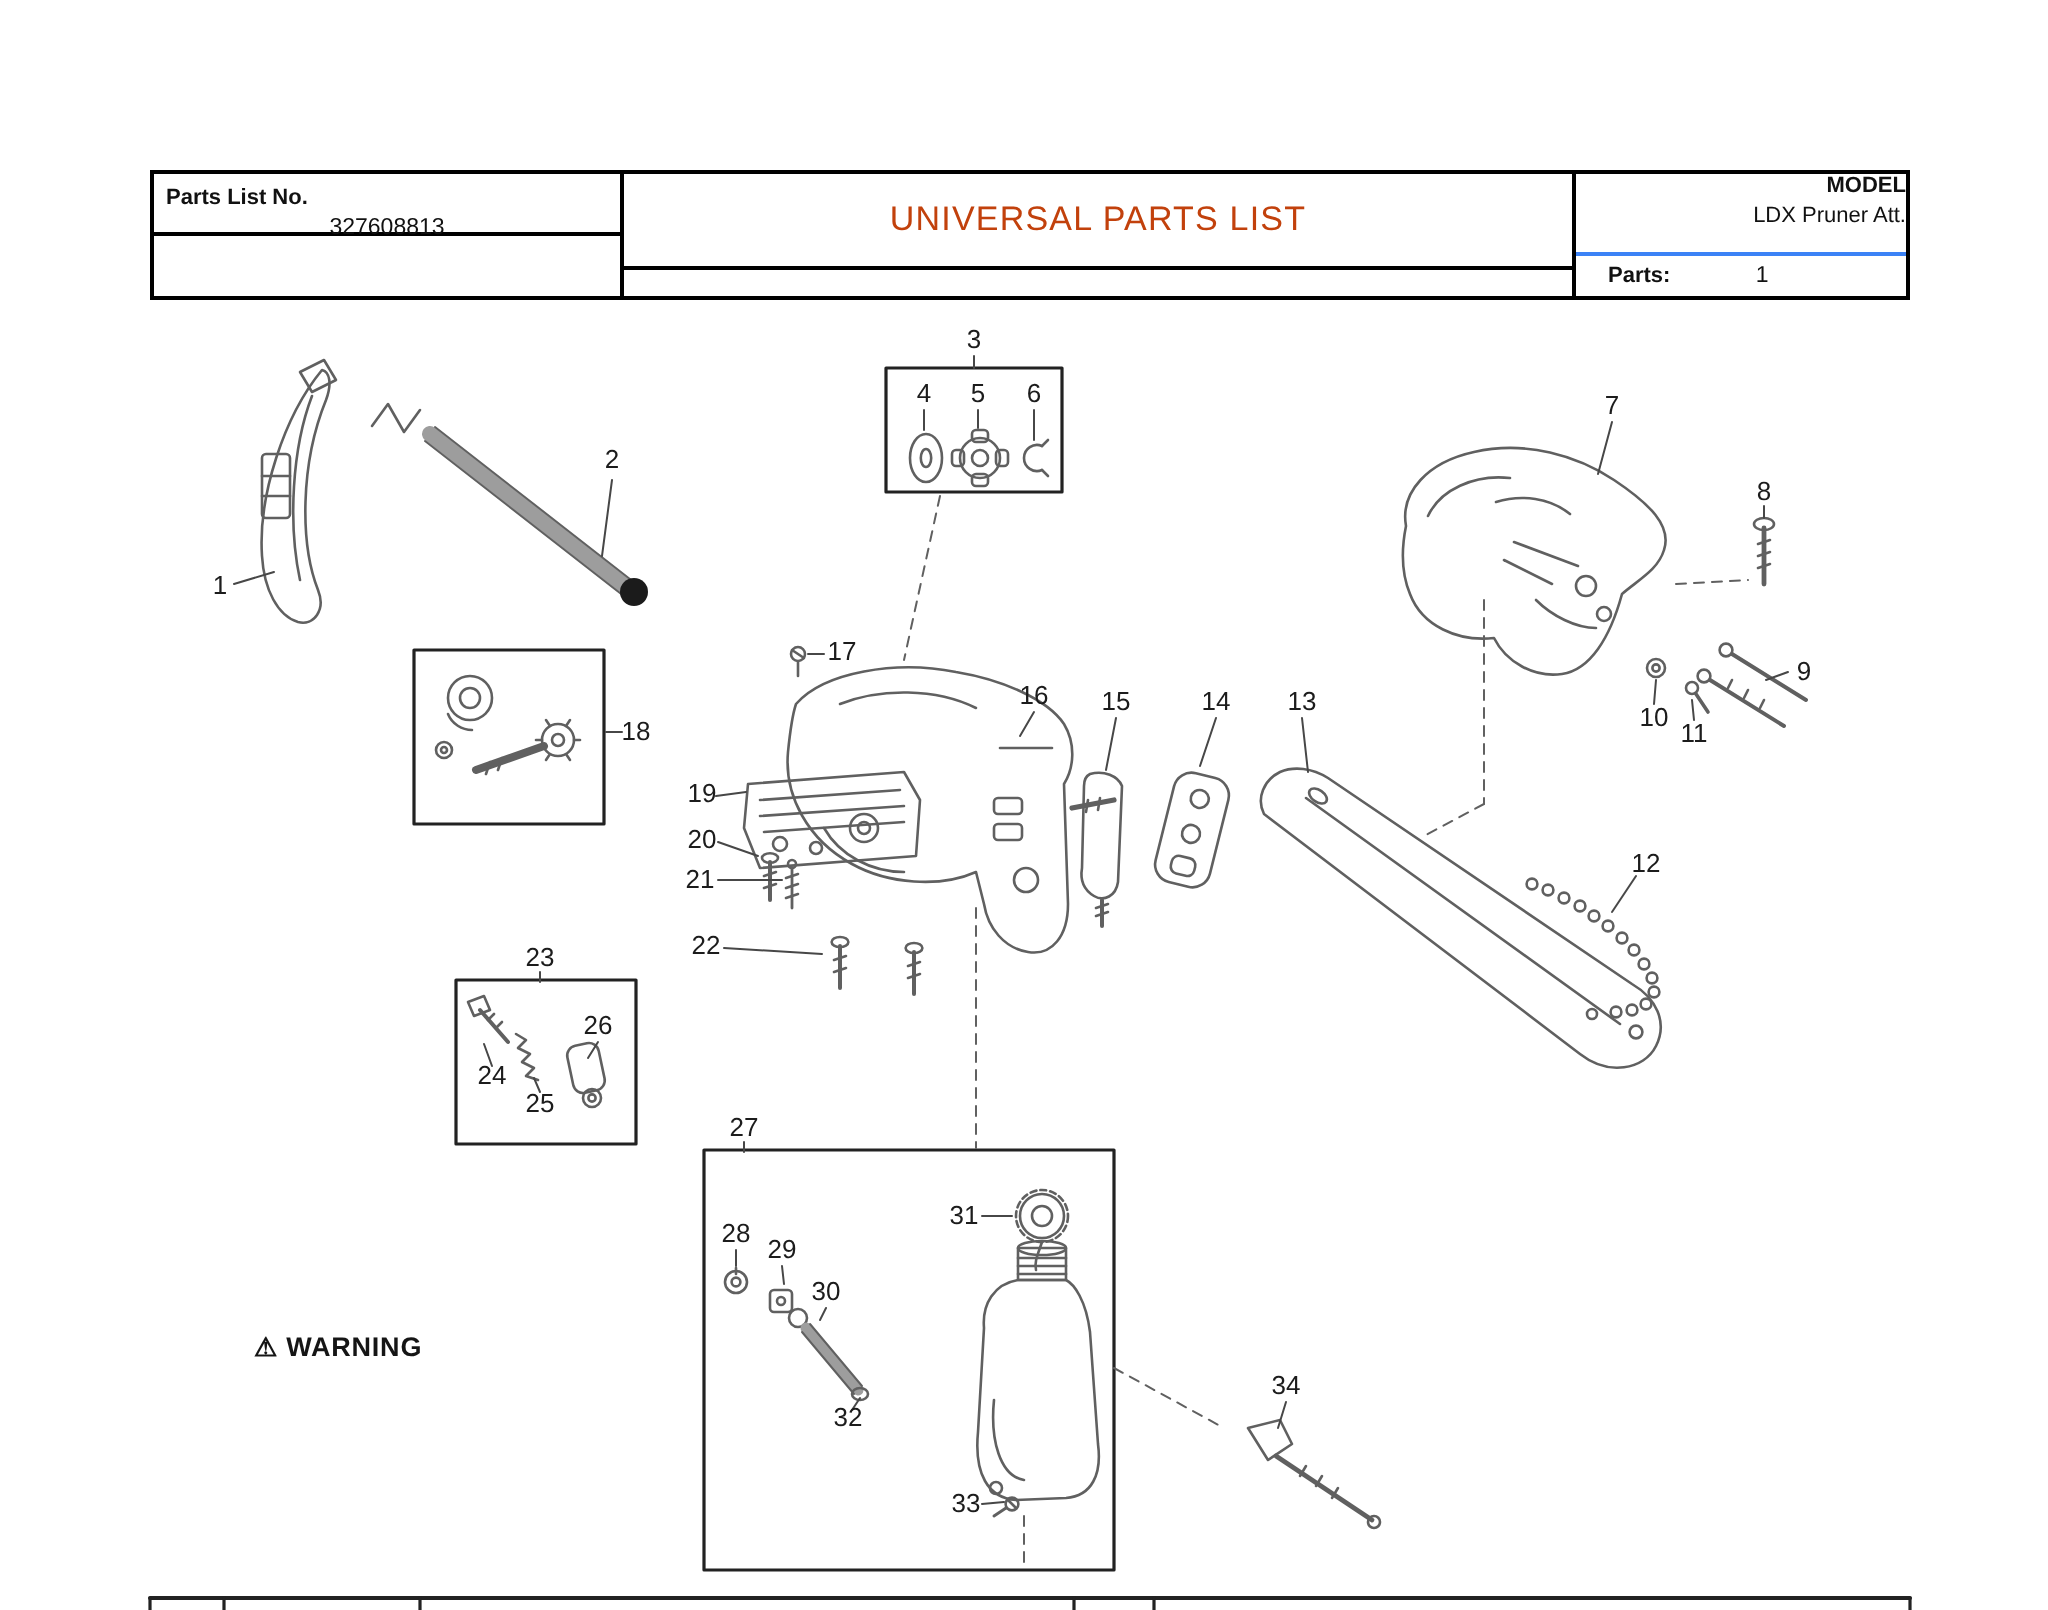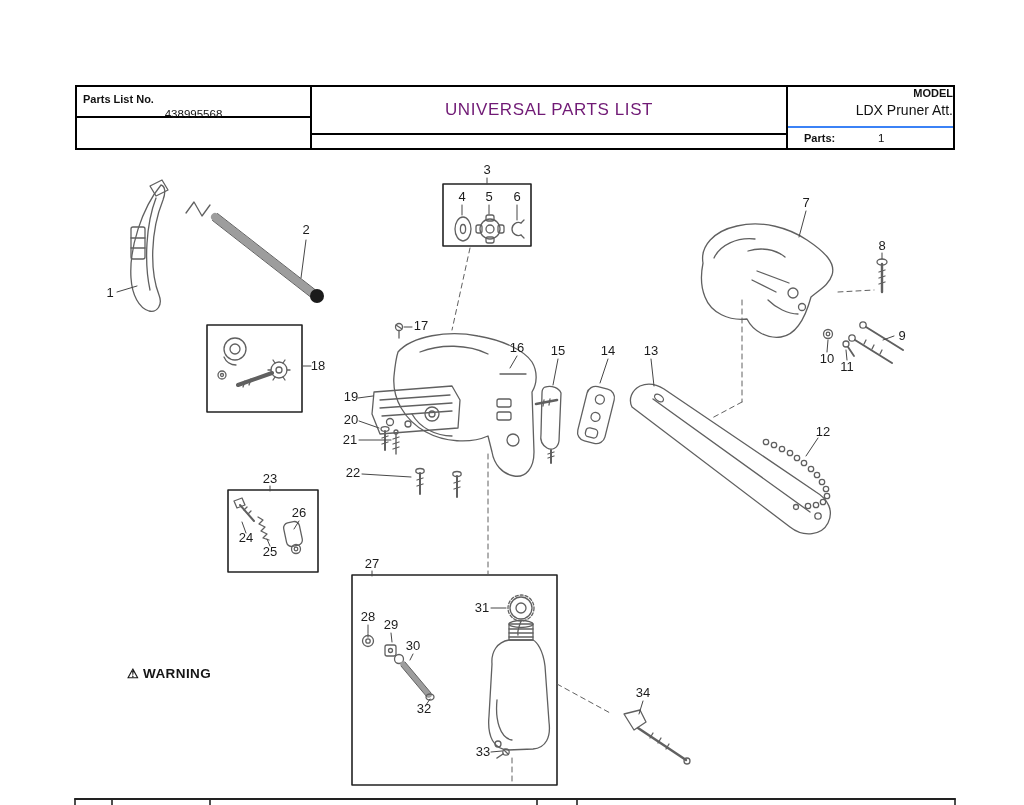--- a/index.html
+++ b/index.html
@@ -16,25 +16,25 @@
   .col-right { width:165px; }
   .lbl { font-weight:bold; font-size:11px; }
   .plno-cell { height:31px; border-bottom:2px solid #000; padding:2px 6px; }
   .plno-val  { text-align:center; font-size:11.5px; margin-top:1px; }
   .dr-row    { flex:1; display:flex; }
   .date-cell { width:102px; border-right:2px solid #000; padding:2px 4px 0 10px; }
   .date-val  { font-size:11.5px; margin:1px 0 0 12px; }
   .replaces-cell { flex:1; text-align:center; padding-top:2px; }
   .replaces-val  { font-size:9px; margin-top:2px; color:#222; }
   .title-cell { height:48px; border-bottom:2px solid #000; display:flex; align-items:center;
-                justify-content:center; font-size:17px; color:#701a75; letter-spacing:0.6px; }
+                justify-content:center; font-size:17px; color:#c2410c; letter-spacing:0.6px; }
   .note-cell  { flex:1; display:flex; align-items:center; justify-content:center;
                 font-size:8.6px; color:#1a1a1a; }
   .model-cell { height:41px; border-bottom:2px solid #3b82f6; text-align:right; padding-top:0; }
-  .model-val  { font-size:14px; margin-top:3px; }
+  .model-val  { font-size:11px; margin-top:3px; }
   .page-cell  { flex:1; display:flex; align-items:center; padding-left:16px; }
   .page-val   { flex:1; text-align:center; font-size:11.5px; padding-right:26px; }
 
   
   .warning { position:absolute; left:127px; top:666px; width:180px; }
   .warning-title { font-size:13.5px; font-weight:bold; letter-spacing:0.4px; color:#151515;
                    display:flex; align-items:center; gap:4px; }
   .warning-icon { font-size:13px; line-height:1; }
   .warning-body { margin-top:4px; font-size:9.6px; line-height:12px; color:#8f8f8f; }
 
@@ -47,21 +47,21 @@
 </style>
 </head>
 <body>
 
 <div class="page">
 
   <div class="header-table">
     <div class="col col-left">
       <div class="plno-cell">
         <span class="lbl">Parts List No.</span>
-        <div class="plno-val">438995568</div>
+        <div class="plno-val">327608813</div>
       </div>
     </div>
     <div class="col col-mid">
       <div class="title-cell">UNIVERSAL PARTS LIST</div>
     </div>
     <div class="col col-right">
       <div class="model-cell">
         <div class="lbl">MODEL</div>
         <div class="model-val">LDX Pruner Att.</div>
       </div>

